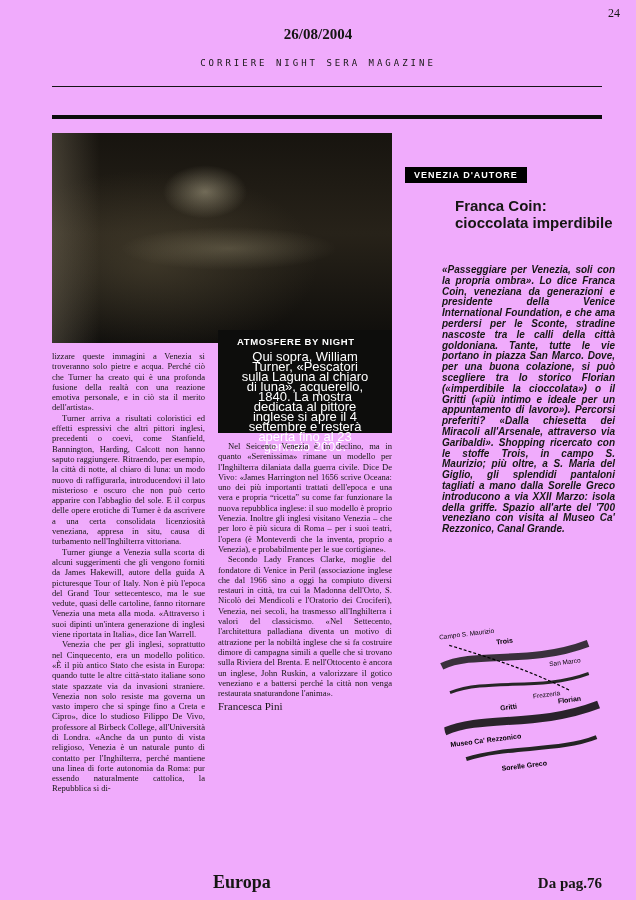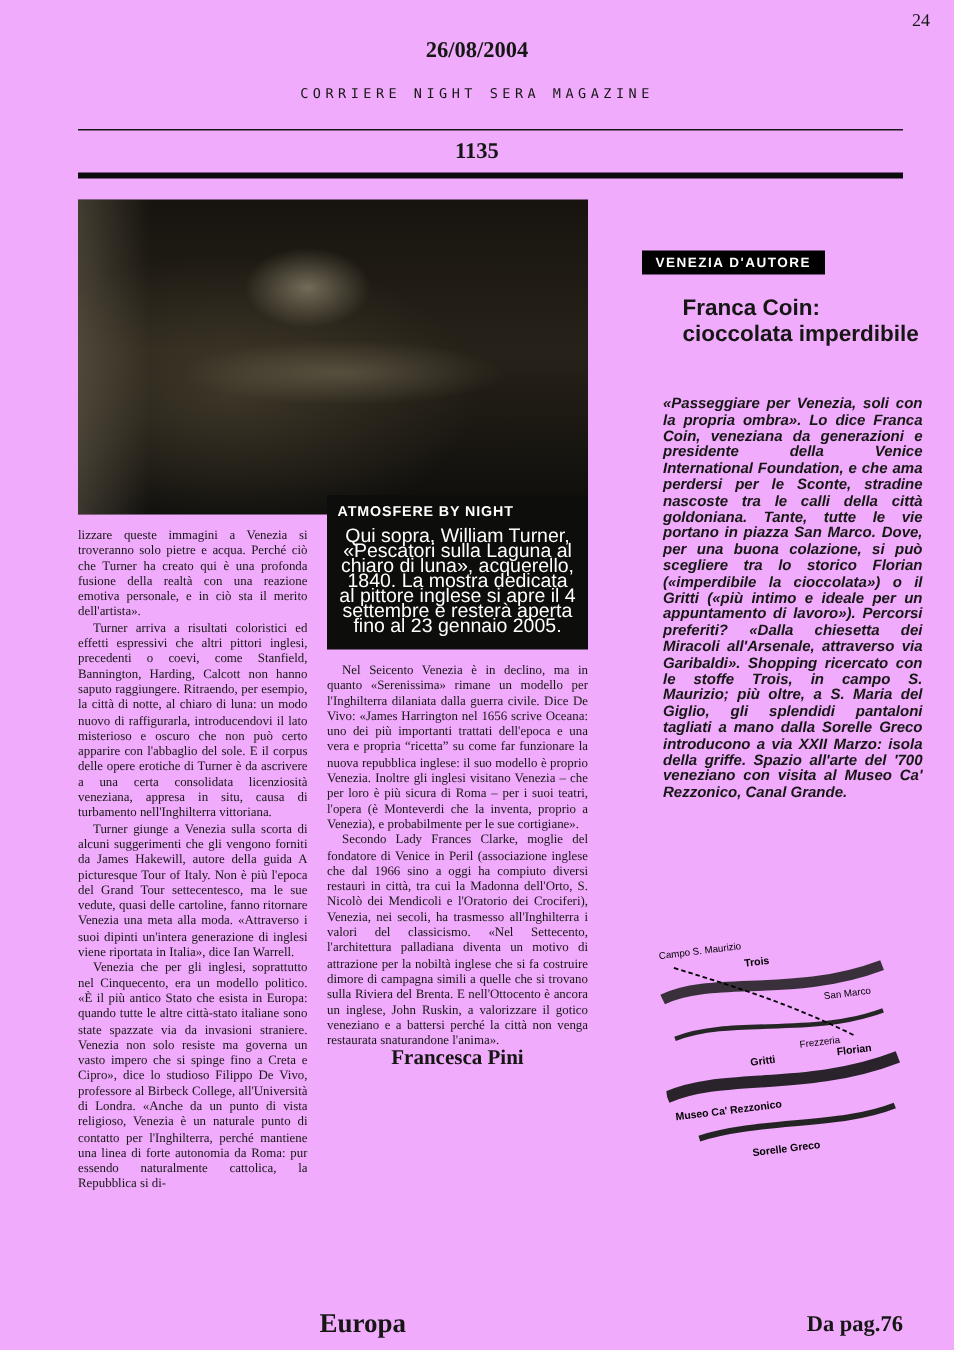--- a/index.html
+++ b/index.html
@@ -21,35 +21,35 @@
     background:
       linear-gradient(90deg, rgba(130,120,100,0.40), rgba(0,0,0,0) 14%),
       radial-gradient(ellipse 60px 38px at 45% 28%, rgba(238,228,192,0.38), rgba(238,228,192,0) 70%),
       radial-gradient(ellipse 150px 30px at 52% 55%, rgba(195,185,150,0.25), rgba(195,185,150,0) 72%),
       radial-gradient(ellipse 210px 120px at 30% 62%, rgba(95,85,62,0.45), rgba(0,0,0,0) 78%),
       linear-gradient(180deg, #17140f 0%, #272219 48%, #0e0d0b 100%);
   }
 
   .caption-box {
     position:absolute; left:218px; top:330px; width:174px; height:103px;
-    background:#0d0d0c; color:#ffffff; padding:6px 7px; box-sizing:border-box;
+    background:#0d0d0c; color:#ffffff; padding:6px 19px; box-sizing:border-box;
     font-family:"Liberation Sans", sans-serif;
   }
   .caption-header { font-weight:bold; font-size:9.5px; letter-spacing:0.6px; margin-bottom:5px; }
   .caption-text   { font-weight:normal; font-size:13px; line-height:10px; text-align:center; }
 
   .col { font-size:8.6px; line-height:10.3px; text-align:justify; }
   .col1 { position:absolute; left:52px;  top:351px; width:153px; height:544px; overflow:hidden; }
   .col2 { position:absolute; left:218px; top:441px; width:174px; height:452px; overflow:hidden; }
   .col p { margin:0; }
   .col p.indent { text-indent:10px; }
-  .byline { text-align:center; font-weight:bold; margin-top:3px; font-size:14px; }
+  .byline { text-align:left; font-weight:normal; margin-top:3px; font-size:11px; }
 
   .sidebar-label {
-    position:absolute; left:428px; top:167px; background:#000; color:#fff;
+    position:absolute; left:405px; top:167px; background:#000; color:#fff;
     font-family:"Liberation Sans", sans-serif; font-weight:bold; font-size:9px;
     letter-spacing:1px; padding:3px 9px;
   }
   .sidebar-title {
     position:absolute; left:425px; top:197px; width:182px;
     font-family:"Liberation Sans", sans-serif; font-weight:bold;
     font-size:15px; line-height:17px;margin-left:30px;
   }
   .sidebar-body {
     position:absolute; left:442px; top:247px; width:173px;
@@ -70,21 +70,20 @@
 </style>
 </head>
 <body>
 
 <div class="sheet">
 
   <div class="page-num">24</div>
   <div class="date">26/08/2004</div>
   <div class="pub">CORRIERE NIGHT SERA MAGAZINE</div>
   <div class="rule-thin"></div>
-  <div class="issue">1135</div>
   <div class="rule-thick"></div>
 
   <div class="artwork"></div>
 
   <div class="caption-box">
     <div class="caption-header">ATMOSFERE BY NIGHT</div>
     <div class="caption-text">Qui sopra, William Turner, «Pescatori sulla Laguna al chiaro di luna», acquerello, 1840. La mostra dedicata al pittore inglese si apre il 4 settembre e resterà aperta fino al 23 gennaio 2005.</div>
   </div>
 
   <div class="col col1">

